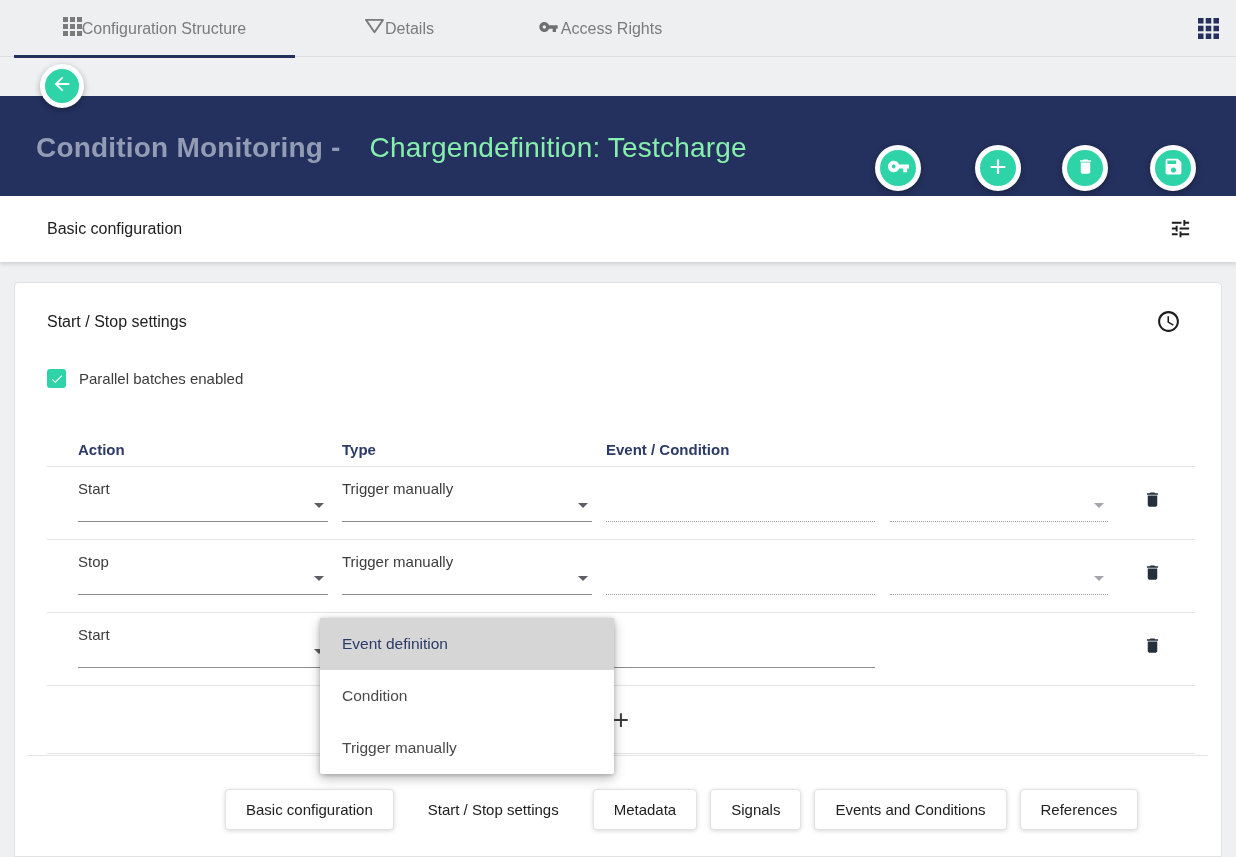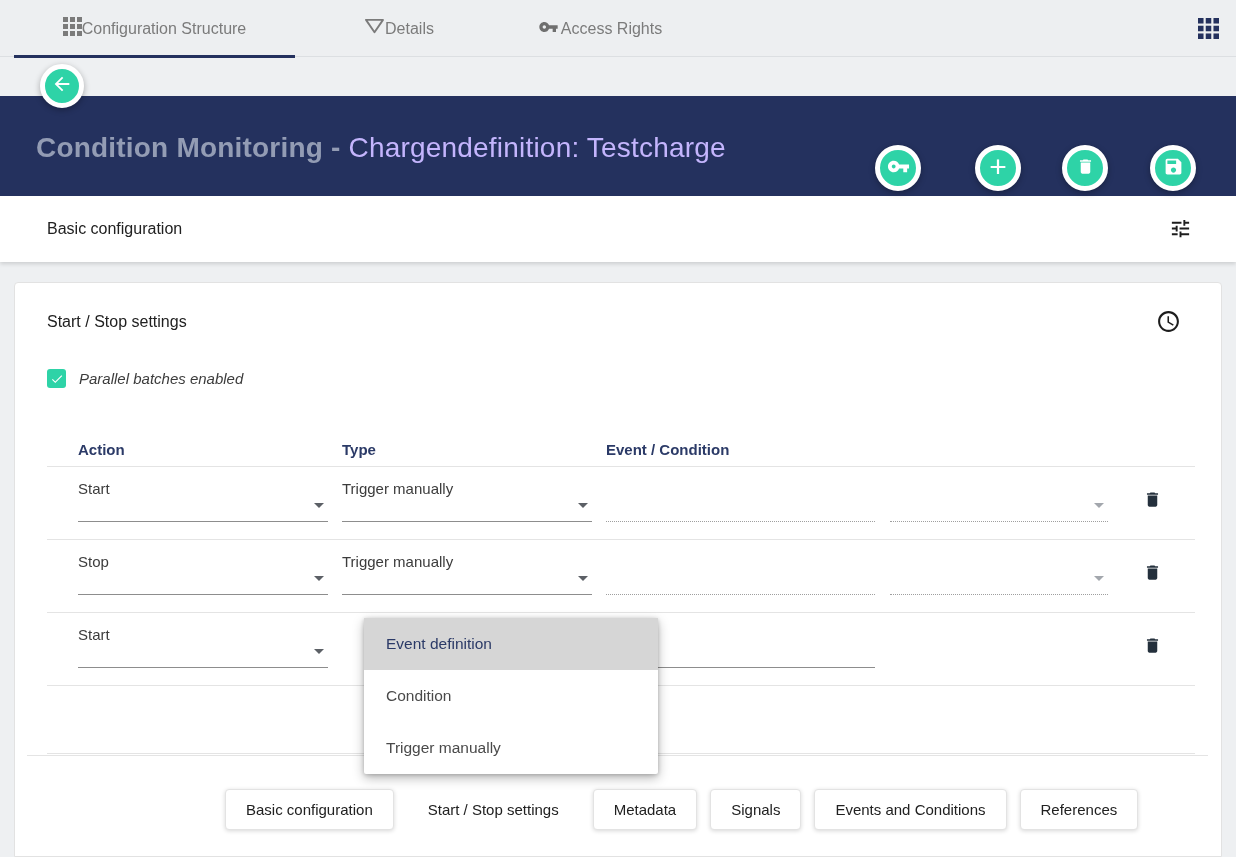--- a/index.html
+++ b/index.html
@@ -12,21 +12,21 @@
   .tab.active::after { content:""; position:absolute; left:0; right:0; bottom:-1px; height:3px; background:#24315e; }
   .tab-cfg { left:14px; width:281px; }
   .tab-details { left:338px; width:122px; }
   .tab-access { left:506px; width:186px; }
   .apps-btn { position:absolute; right:17px; top:18px; cursor:pointer; }
 
   
   .header { position:absolute; top:96px; left:0; right:0; height:100px; background:#24315e; z-index:1; }
   .title { position:absolute; left:36px; top:36px; font-size:28px; letter-spacing:.2px; white-space:nowrap; }
   .title .prefix { color:#939cb4;font-weight:bold; }
-  .title .main { color:#c4b5fd; font-weight:500; }
+  .title .main { color:#86efac; font-weight:500;margin-left:21px; }
 
   .fab { position:absolute; width:46px; height:46px; border-radius:50%; background:#2ed3a7;
          border:5px solid #ffffff; box-shadow:0 2px 6px rgba(0,0,0,.3);
          display:flex; align-items:center; justify-content:center; cursor:pointer; z-index:6; }
   .back-fab { left:40px; top:64px; width:44px; height:44px; }
   .fab-key  { left:875px; top:145px; }
   .fab-add  { left:975px; top:145px; }
   .fab-del  { left:1062px; top:145px; }
   .fab-save { left:1150px; top:145px; }
   .fab .plus { color:#fff; font-size:30px; font-weight:300; line-height:1; margin-top:-3px; }
@@ -35,21 +35,21 @@
   .basic-bar { position:absolute; top:196px; left:0; right:0; height:66px; background:#fff; box-shadow:0 2px 4px rgba(0,0,0,.14); z-index:0; }
   .basic-bar .label { position:absolute; left:47px; top:24px; font-size:16px; color:#212121; }
   .basic-bar .tune { position:absolute; right:44px; top:21px; cursor:pointer; }
 
   
   .card { position:absolute; top:282px; left:14px; width:1208px; height:575px; background:#fff;
           border:1px solid #e2e2e2; border-radius:4px 4px 0 0; }
   .panel-title { position:absolute; left:32px; top:30px; font-size:16px; color:#212121; }
   .clock { position:absolute; right:40px; top:26px; cursor:pointer; }
 
-  .cb-row { position:absolute; left:32px; top:86px; display:flex; align-items:center; gap:13px; cursor:pointer;font-style:italic; }
+  .cb-row { position:absolute; left:32px; top:86px; display:flex; align-items:center; gap:13px; cursor:pointer; }
   .checkbox { width:19px; height:19px; background:#2ed3a7; border-radius:3px; display:flex; align-items:center; justify-content:center; }
   .cb-label { font-size:15px; color:#3c3c3c; }
 
   .tablebox { position:absolute; left:32px; top:158px; width:1148px; }
   .thead { position:relative; height:26px; border-bottom:1px solid #e4e4e4; }
   .th { position:absolute; top:0; font-size:15px; font-weight:700; color:#2b3a67; }
   .th-action { left:31px; } .th-type { left:295px; } .th-event { left:559px; }
 
   .trow { position:relative; height:73px; border-bottom:1px solid #e4e4e4; }
   .field { position:absolute; top:17px; height:38px; font-size:15px; color:#3c3c3c; display:flex; align-items:flex-end; padding-bottom:24px; cursor:pointer; }
@@ -62,21 +62,21 @@
   .caret { position:absolute; right:4px; bottom:13px; width:0; height:0;
            border-left:5px solid transparent; border-right:5px solid transparent; border-top:5px solid #5c6066; }
   .caret.dim { border-top-color:#a3a7ad; }
   .row-trash { position:absolute; left:1096px; top:22px; cursor:pointer; }
 
   .add-row { position:relative; height:68px; border-bottom:1px solid #e4e4e4; display:flex; align-items:center; justify-content:center; }
   .add-btn { font-size:28px; font-weight:300; color:#3c3c3c; cursor:pointer; line-height:1; }
 
   
   .menu { position:absolute; left:305px; top:335px; width:294px; background:#fff;
-          box-shadow:0 4px 12px rgba(0,0,0,.28), 0 1px 4px rgba(0,0,0,.2); border-radius:2px; z-index:10;margin-left:44px; }
+          box-shadow:0 4px 12px rgba(0,0,0,.28), 0 1px 4px rgba(0,0,0,.2); border-radius:2px; z-index:10; }
   .menu-item { height:52px; display:flex; align-items:center; padding-left:22px; font-size:15.5px; color:#4a4a4a; cursor:pointer; }
   .menu-item.selected { background:#d6d6d6; color:#2b3a67; }
 
   
   .chips-sep { position:absolute; left:12px; right:13px; top:472px; border-top:1px solid #e4e4e4; }
   .chips { position:absolute; left:210px; top:506px; display:flex; gap:13px; }
   .chip { height:41px; display:flex; align-items:center; padding:0 20px; background:#fff;
           border:1px solid #e3e3e3; border-radius:4px; box-shadow:0 1px 4px rgba(0,0,0,.16);
           font-size:15px; color:#212121; white-space:nowrap; cursor:pointer; }
   .chip.active { border-color:transparent; box-shadow:none; }

